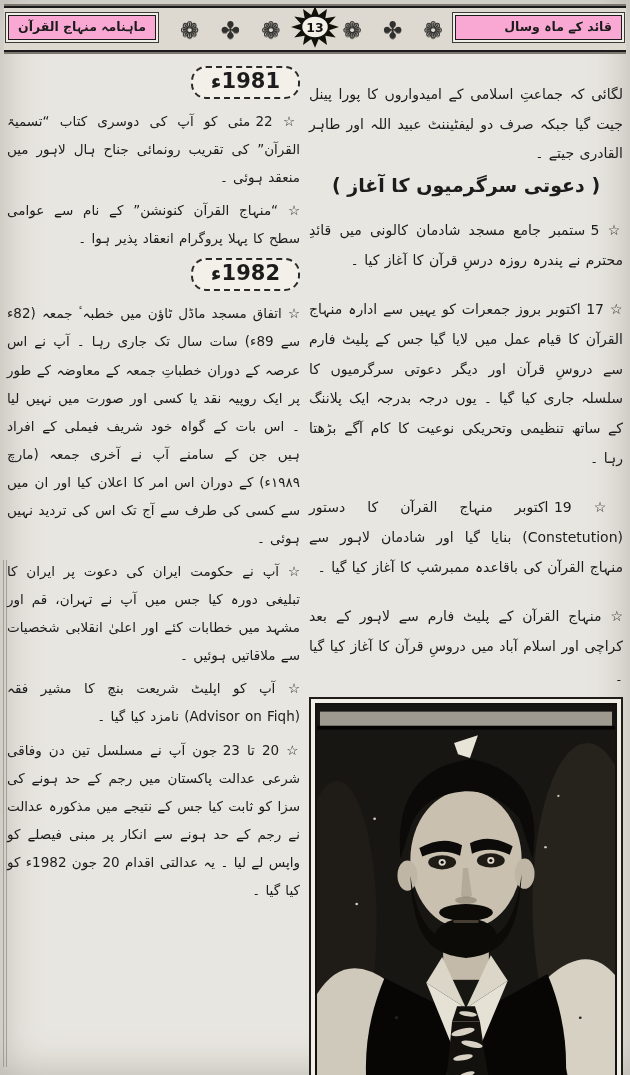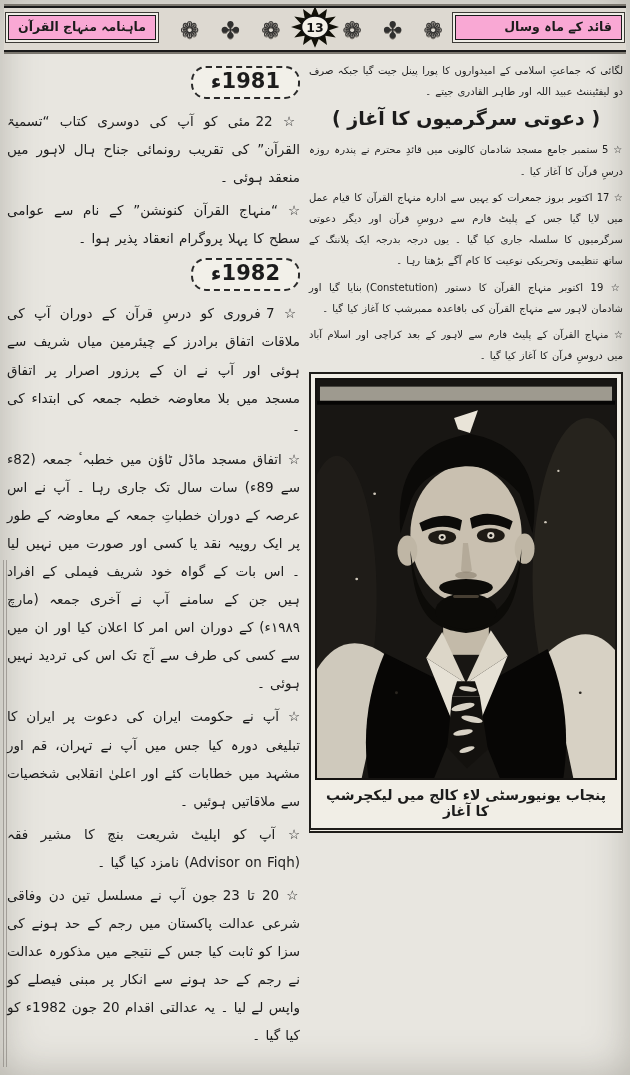--- a/index.html
+++ b/index.html
@@ -36,21 +36,21 @@
   .corner-box.left  { left:4px; }
   .badge { position:absolute; left:50%; top:50%; transform:translate(-50%,-50%); z-index:2; }
   
   .cols { display:flex; gap:9px; padding:0 7px; align-items:flex-start; }
   .col-right { width:314px; flex:none; }
   .col-left  { width:293px; flex:none; }
   p.para {
     font-size:13.5px; line-height:2.08; text-align:justify;
     margin-bottom:5px; word-spacing:1px;
   }
-  .col-right p.para { font-size:10px; line-height:2.12; }
+  .col-right p.para { font-size:14px; line-height:2.12;margin-top:20px; }
   .year-wrap { text-align:right; margin:6px 0 8px; }
   .year-box {
     display:inline-block; font-size:21px; font-weight:bold;
     padding:1px 18px 4px; border:2px solid #2a2a2a; border-radius:15px;
     background:#f2f0e9; letter-spacing:1px;
   }
   .year-box.dashed { border-style:dashed; }
   .section-heading {
     text-align:center; font-size:19px; font-weight:bold;
     margin:2px 0 10px; letter-spacing:.5px;
@@ -171,21 +171,20 @@
     <div class="col-left">
       <div class="year-wrap">
         <span class="year-box dashed">1981ء</span>
       </div>
       <p class="para">☆ 22 مئی کو آپ کی دوسری کتاب “تسمیۃ القرآن” کی تقریب رونمائی جناح ہال لاہور میں منعقد ہوئی ۔</p>
       <p class="para">☆ “منہاج القرآن کنونشن” کے نام سے عوامی سطح کا پہلا پروگرام انعقاد پذیر ہوا ۔</p>
 
       <div class="year-wrap">
         <span class="year-box dashed">1982ء</span>
       </div>
-      <p class="para">☆ 7 فروری کو درسِ قرآن کے دوران آپ کی ملاقات اتفاق برادرز کے چیئرمین میاں شریف سے ہوئی اور آپ نے ان کے پرزور اصرار پر اتفاق مسجد میں بلا معاوضہ خطبہ جمعہ کی ابتداء کی ۔</p>
       <p class="para">☆ اتفاق مسجد ماڈل ٹاؤن میں خطبہٴ جمعہ (82ء سے 89ء) سات سال تک جاری رہا ۔ آپ نے اس عرصہ کے دوران خطباتِ جمعہ کے معاوضہ کے طور پر ایک روپیہ نقد یا کسی اور صورت میں نہیں لیا ۔ اس بات کے گواہ خود شریف فیملی کے افراد ہیں جن کے سامنے آپ نے آخری جمعہ (مارچ ۱۹۸۹ء) کے دوران اس امر کا اعلان کیا اور ان میں سے کسی کی طرف سے آج تک اس کی تردید نہیں ہوئی ۔</p>
       <p class="para">☆ آپ نے حکومت ایران کی دعوت پر ایران کا تبلیغی دورہ کیا جس میں آپ نے تہران، قم اور مشہد میں خطابات کئے اور اعلیٰ انقلابی شخصیات سے ملاقاتیں ہوئیں ۔</p>
       <p class="para">☆ آپ کو اپلیٹ شریعت بنچ کا مشیر فقہ (Advisor on Fiqh) نامزد کیا گیا ۔</p>
       <p class="para">☆ 20 تا 23 جون آپ نے مسلسل تین دن وفاقی شرعی عدالت پاکستان میں رجم کے حد ہونے کی سزا کو ثابت کیا جس کے نتیجے میں مذکورہ عدالت نے رجم کے حد ہونے سے انکار پر مبنی فیصلے کو واپس لے لیا ۔ یہ عدالتی اقدام 20 جون 1982ء کو کیا گیا ۔</p>
 
     </div>
   </div>
 
   <div class="edge-line"></div>
 </div>

